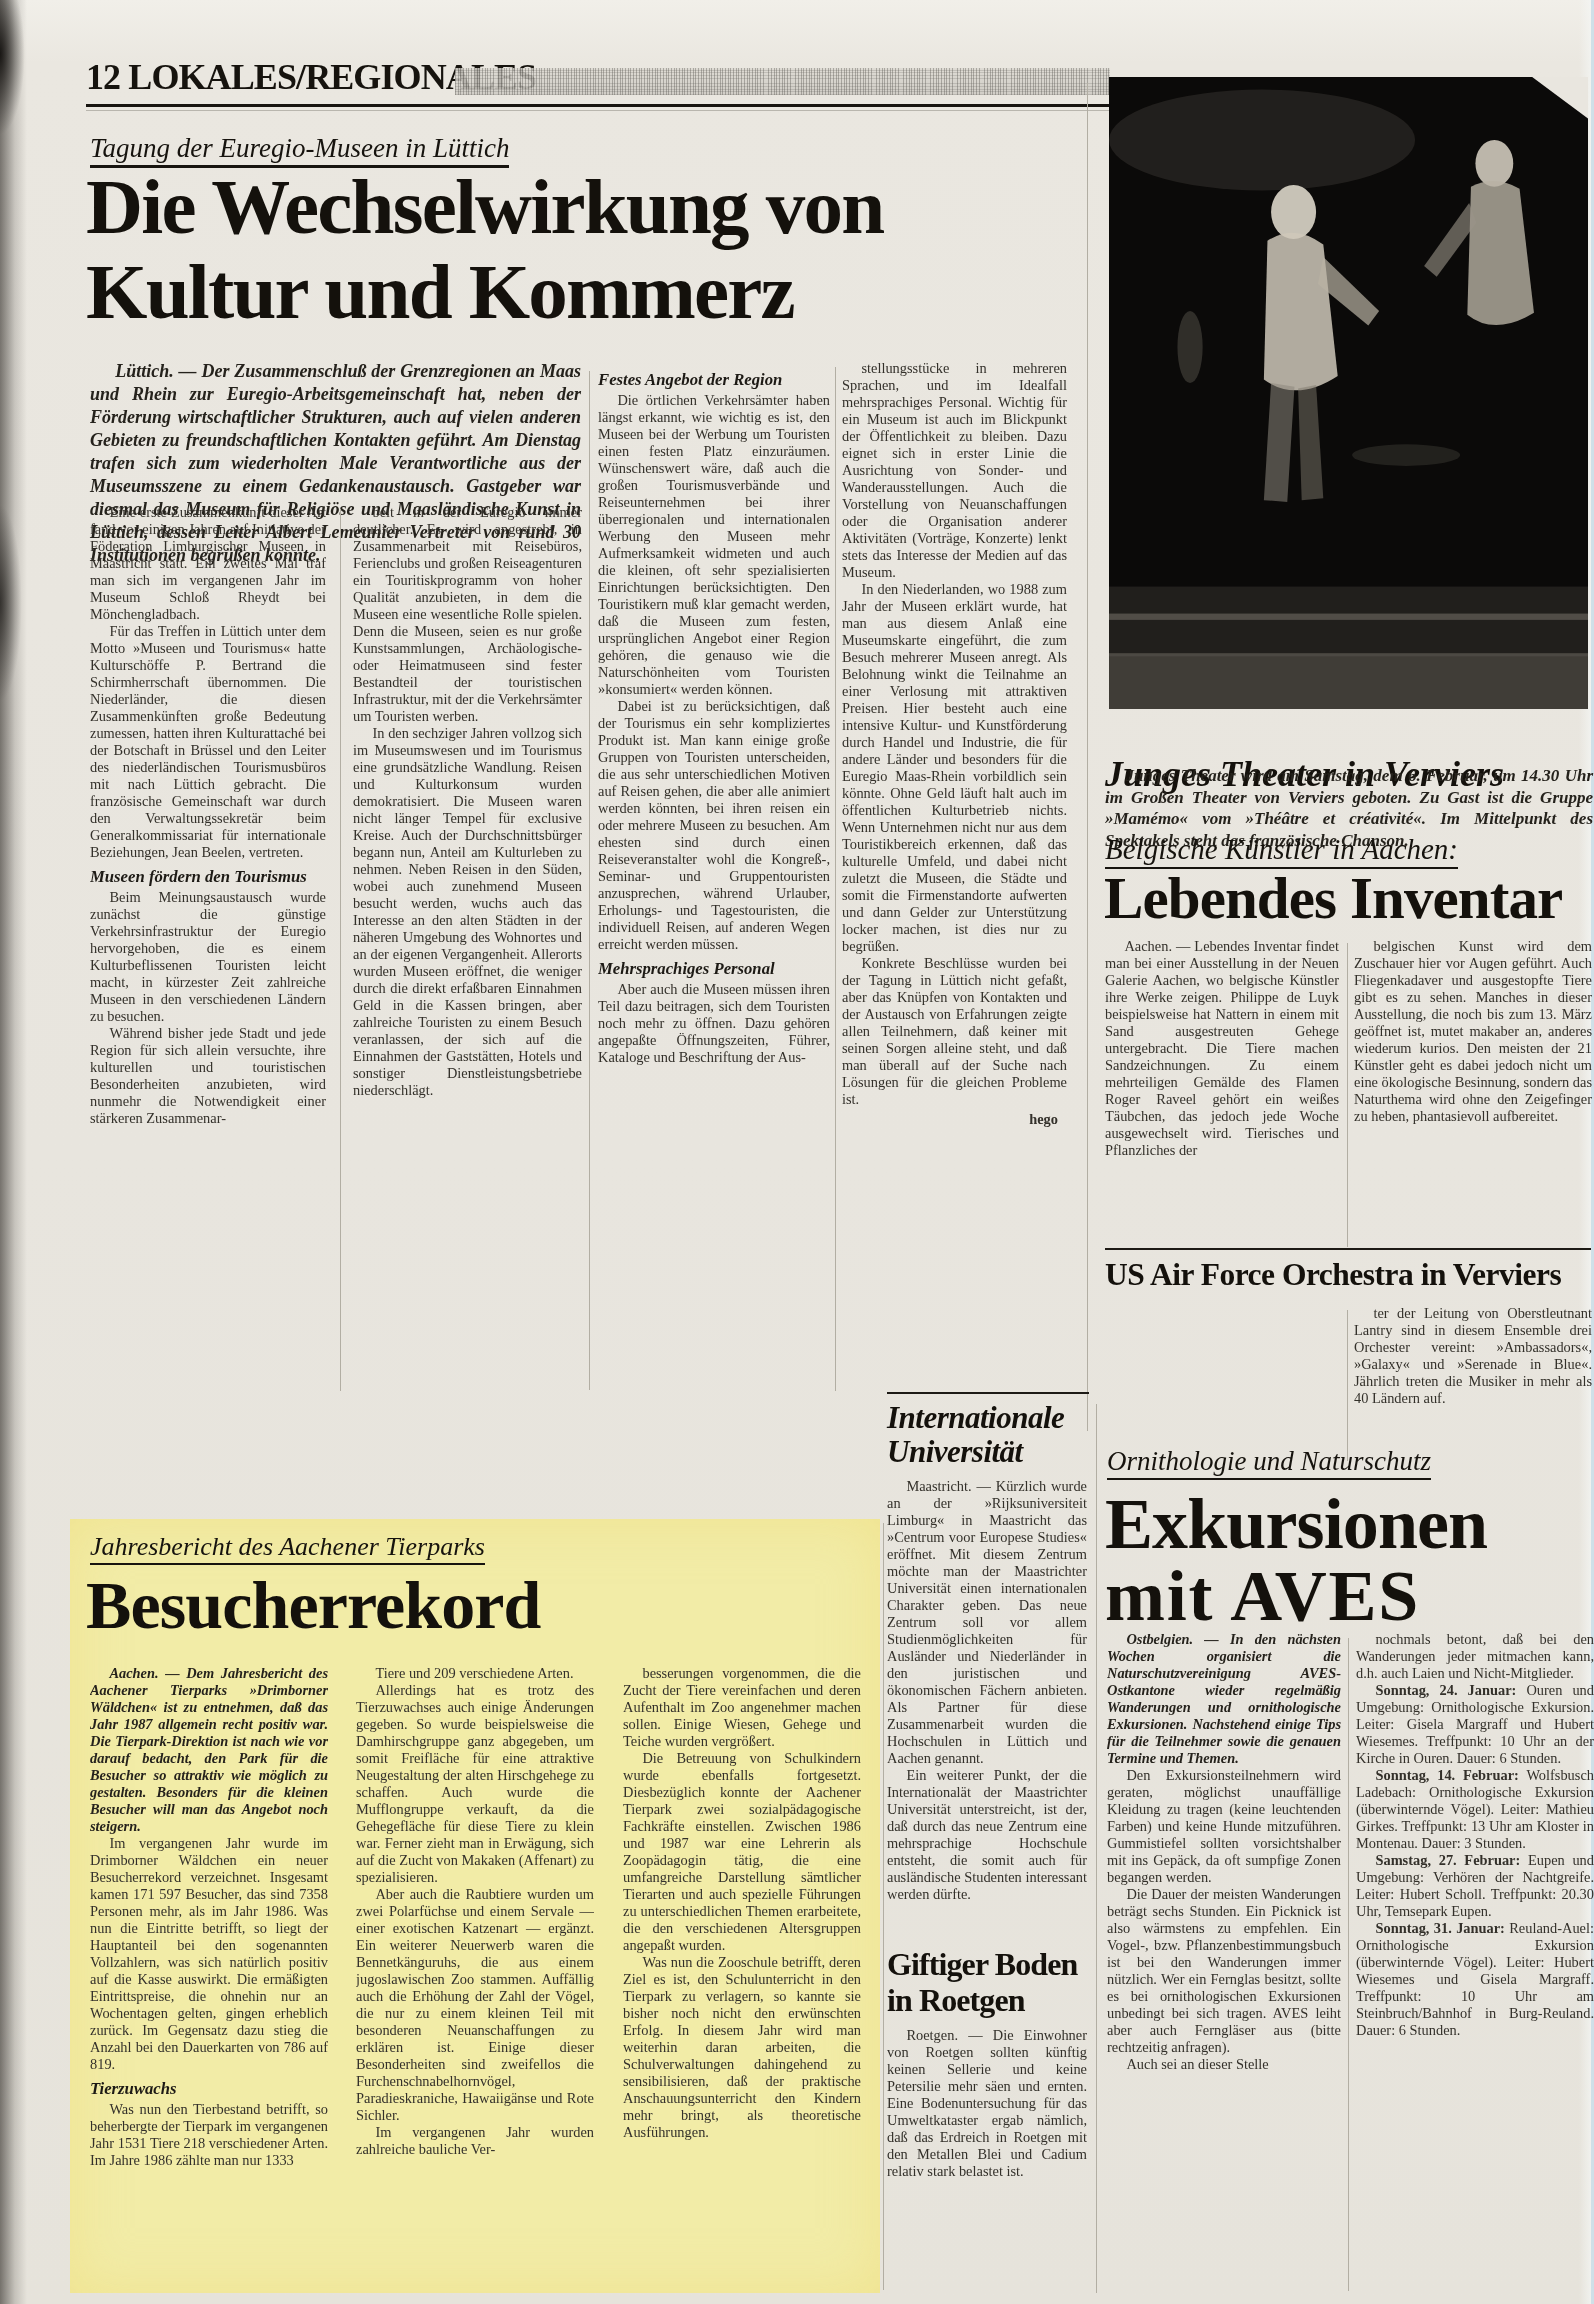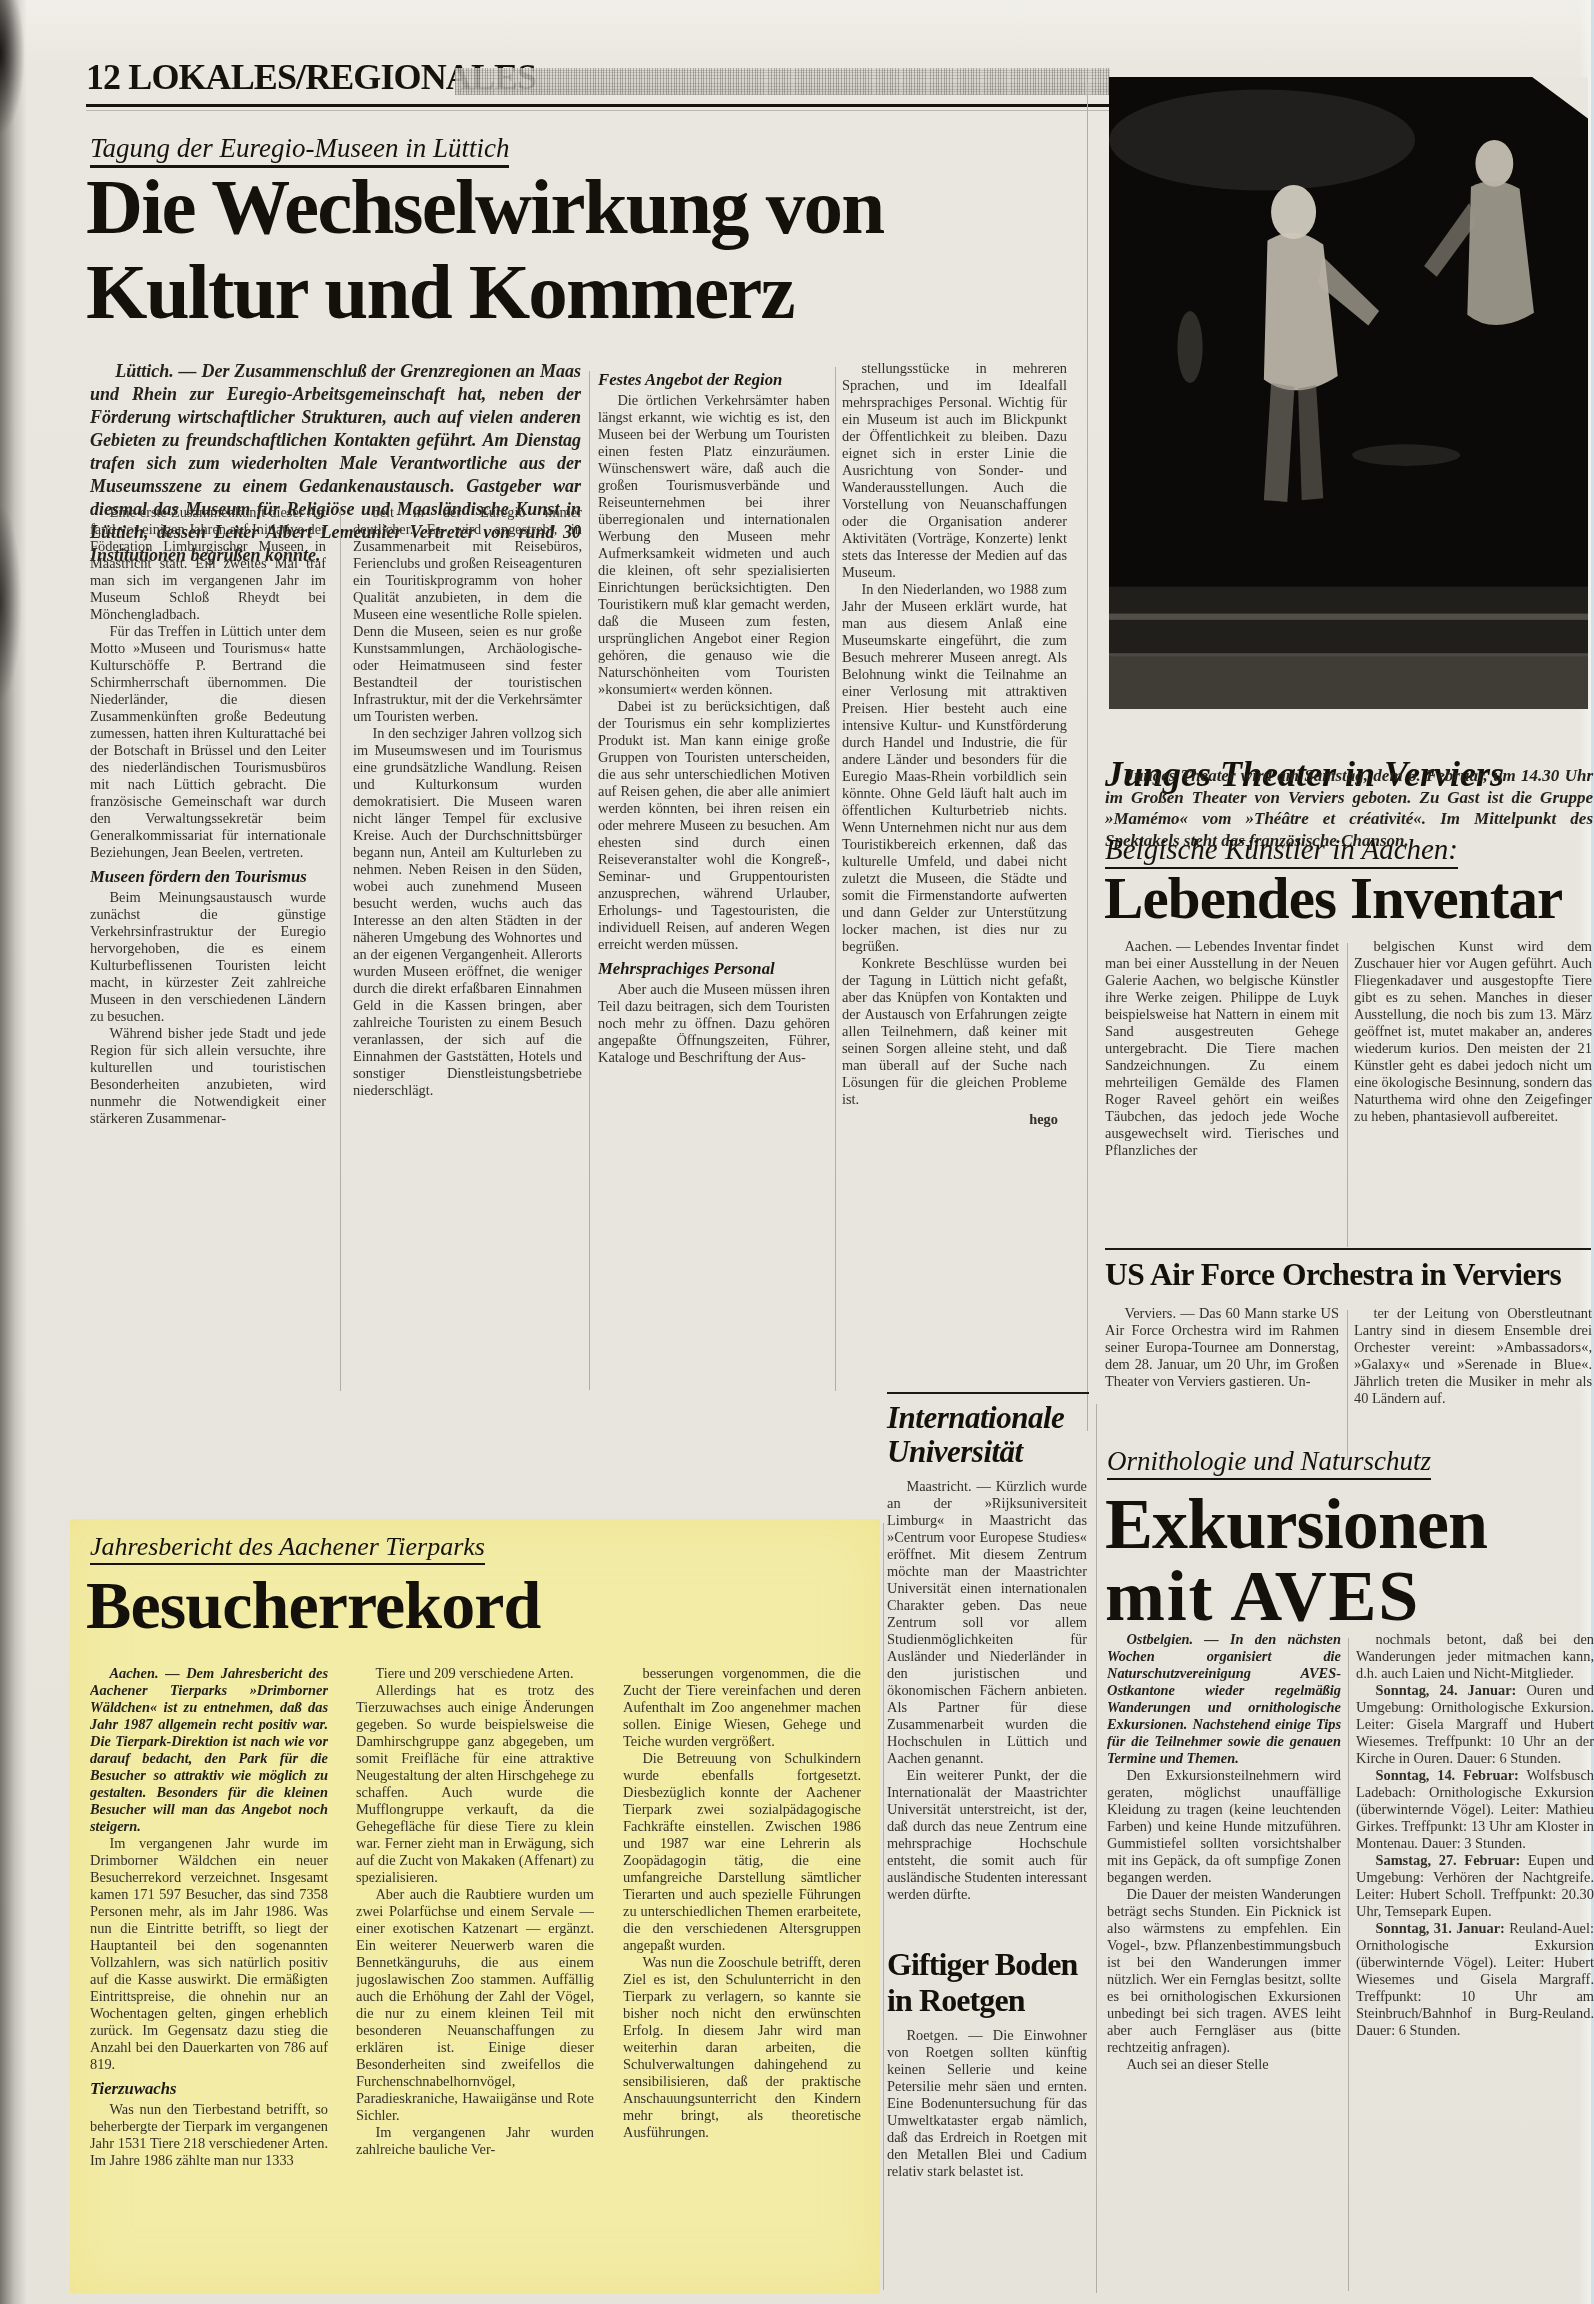--- a/index.html
+++ b/index.html
@@ -161,23 +161,20 @@
   <div class="col" style="left:1105px;top:938px;width:234px;height:315px;">
       <p class="p">Aachen. — Lebendes Inventar findet man bei einer Ausstellung in der Neuen Galerie Aachen, wo belgische Künstler ihre Werke zeigen. Philippe de Luyk beispielsweise hat Nattern in einem mit Sand ausgestreuten Gehege untergebracht. Die Tiere machen Sandzeichnungen. Zu einem mehrteiligen Gemälde des Flamen Roger Raveel gehört ein weißes Täubchen, das jedoch jede Woche ausgewechselt wird. Tierisches und Pflanzliches der</p>
     </div>
   <div class="col" style="left:1354px;top:938px;width:238px;height:315px;">
       <p class="p">belgischen Kunst wird dem Zuschauer hier vor Augen geführt. Auch Fliegenkadaver und ausgestopfte Tiere gibt es zu sehen. Manches in dieser Ausstellung, die noch bis zum 13. März geöffnet ist, mutet makaber an, anderes wiederum kurios. Den meisten der 21 Künstler geht es dabei jedoch nicht um eine ökologische Besinnung, sondern das Naturthema wird ohne den Zeigefinger zu heben, phantasievoll aufbereitet.</p>
     </div>
   <div class="vr" style="left:1347px;top:943px;height:304px;"></div>
 
   <div class="hrule" style="left:1105px;top:1248px;width:486px;"></div>
   <div class="h-serif us-headline">US Air Force Orchestra in Verviers</div>
-  <div class="col" style="left:1105px;top:1305px;width:234px;height:160px;">
-      <p class="p">Verviers. — Das 60 Mann starke US Air Force Orchestra wird im Rahmen seiner Europa-Tournee am Donnerstag, dem 28. Januar, um 20 Uhr, im Großen Theater von Verviers gastieren. Un-</p>
-    </div>
   <div class="col" style="left:1354px;top:1305px;width:238px;height:160px;">
       <p class="p">ter der Leitung von Oberstleutnant Lantry sind in diesem Ensemble drei Orchester vereint: »Ambassadors«, »Galaxy« und »Serenade in Blue«. Jährlich treten die Musiker in mehr als 40 Ländern auf.</p>
     </div>
   <div class="vr" style="left:1347px;top:1310px;height:151px;"></div>
 
   <div class="yellow"></div>
   <div class="kicker tp-kicker">Jahresbericht des Aachener Tierparks</div>
   <div class="h-serif tp-headline">Besucherrekord</div>
   <div class="col" style="left:90px;top:1665px;width:238px;height:623px;">
       <p class="lead">Aachen. — Dem Jahresbericht des Aachener Tierparks »Drimborner Wäldchen« ist zu entnehmen, daß das Jahr 1987 allgemein recht positiv war. Die Tierpark-Direktion ist nach wie vor darauf bedacht, den Park für die Besucher so attraktiv wie möglich zu gestalten. Besonders für die kleinen Besucher will man das Angebot noch steigern.</p>

